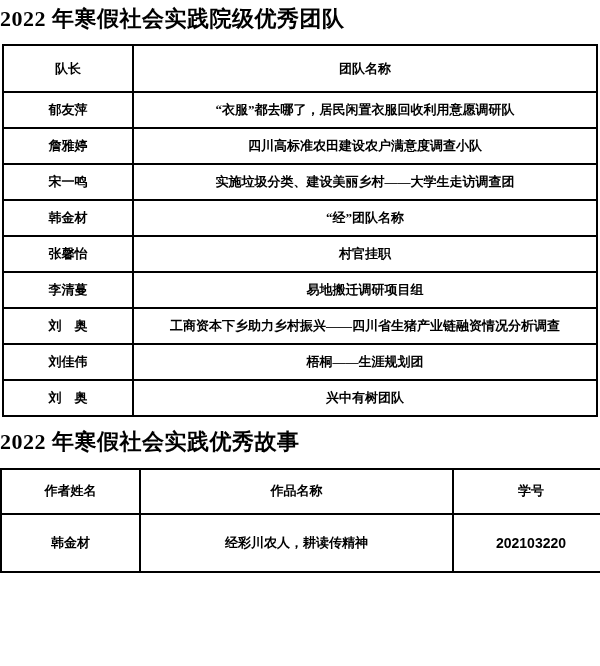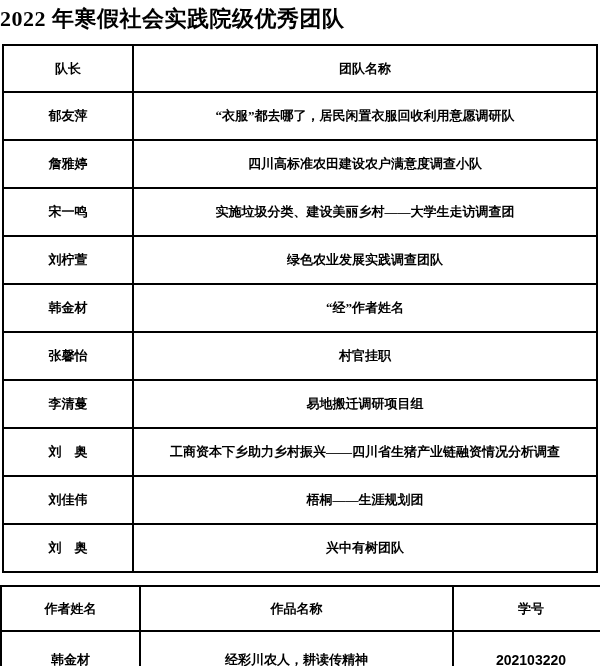--- a/index.html
+++ b/index.html
@@ -31,21 +31,21 @@
     border: 2px solid #000000;
     padding: 2px 6px;
     text-align: center;
     vertical-align: middle;
     font-weight: bold;
     font-size: 13px;
     overflow: hidden;
     font-family: "Liberation Serif", "DejaVu Serif", serif;
   }
   #table1 tr.header-row { height: 47px; }
-  #table1 tr.data-row   { height: 48px; padding-left: 28px; }
+  #table1 tr.data-row   { height: 36px; padding-left: 28px; }
   #table2 tr.header-row { height: 45px; }
   #table2 tr.data-row   { height: 58px; }
   #table1 .col-leader { width: 130px; }
   #table2 .col-author { width: 139px; }
   #table2 .col-work   { width: 313px; border-radius: 10px; }
   #table2 .col-id     { width: 156px; text-align: center; }
   td.student-id {
     font-family: "Liberation Sans", "DejaVu Sans", sans-serif;
     font-size: 14px;
   }
@@ -69,26 +69,22 @@
       </tr>
       <tr class="data-row">
         <td>詹雅婷</td>
         <td>四川高标准农田建设农户满意度调查小队</td>
       </tr>
       <tr class="data-row">
         <td>宋一鸣</td>
         <td>实施垃圾分类、建设美丽乡村——大学生走访调查团</td>
       </tr>
       <tr class="data-row">
-        <td>刘柠萱</td>
-        <td>绿色农业发展实践调查团队</td>
-      </tr>
-      <tr class="data-row">
         <td>韩金材</td>
-        <td>“经”作者姓名</td>
+        <td>“经”团队名称</td>
       </tr>
       <tr class="data-row">
         <td>张馨怡</td>
         <td>村官挂职</td>
       </tr>
       <tr class="data-row">
         <td>李清蔓</td>
         <td>易地搬迁调研项目组</td>
       </tr>
       <tr class="data-row">
@@ -99,20 +95,21 @@
         <td>刘佳伟</td>
         <td>梧桐——生涯规划团</td>
       </tr>
       <tr class="data-row">
         <td>刘　奥</td>
         <td>兴中有树团队</td>
       </tr>
     </tbody>
   </table>
 
+  <div class="doc-title second">2022 年寒假社会实践优秀故事</div>
 
   <table id="table2" class="doc-table">
     <tbody>
       <tr class="header-row">
         <th class="col-author">作者姓名</th>
         <th class="col-work">作品名称</th>
         <th class="col-id">学号</th>
       </tr>
       <tr class="data-row">
         <td>韩金材</td>

